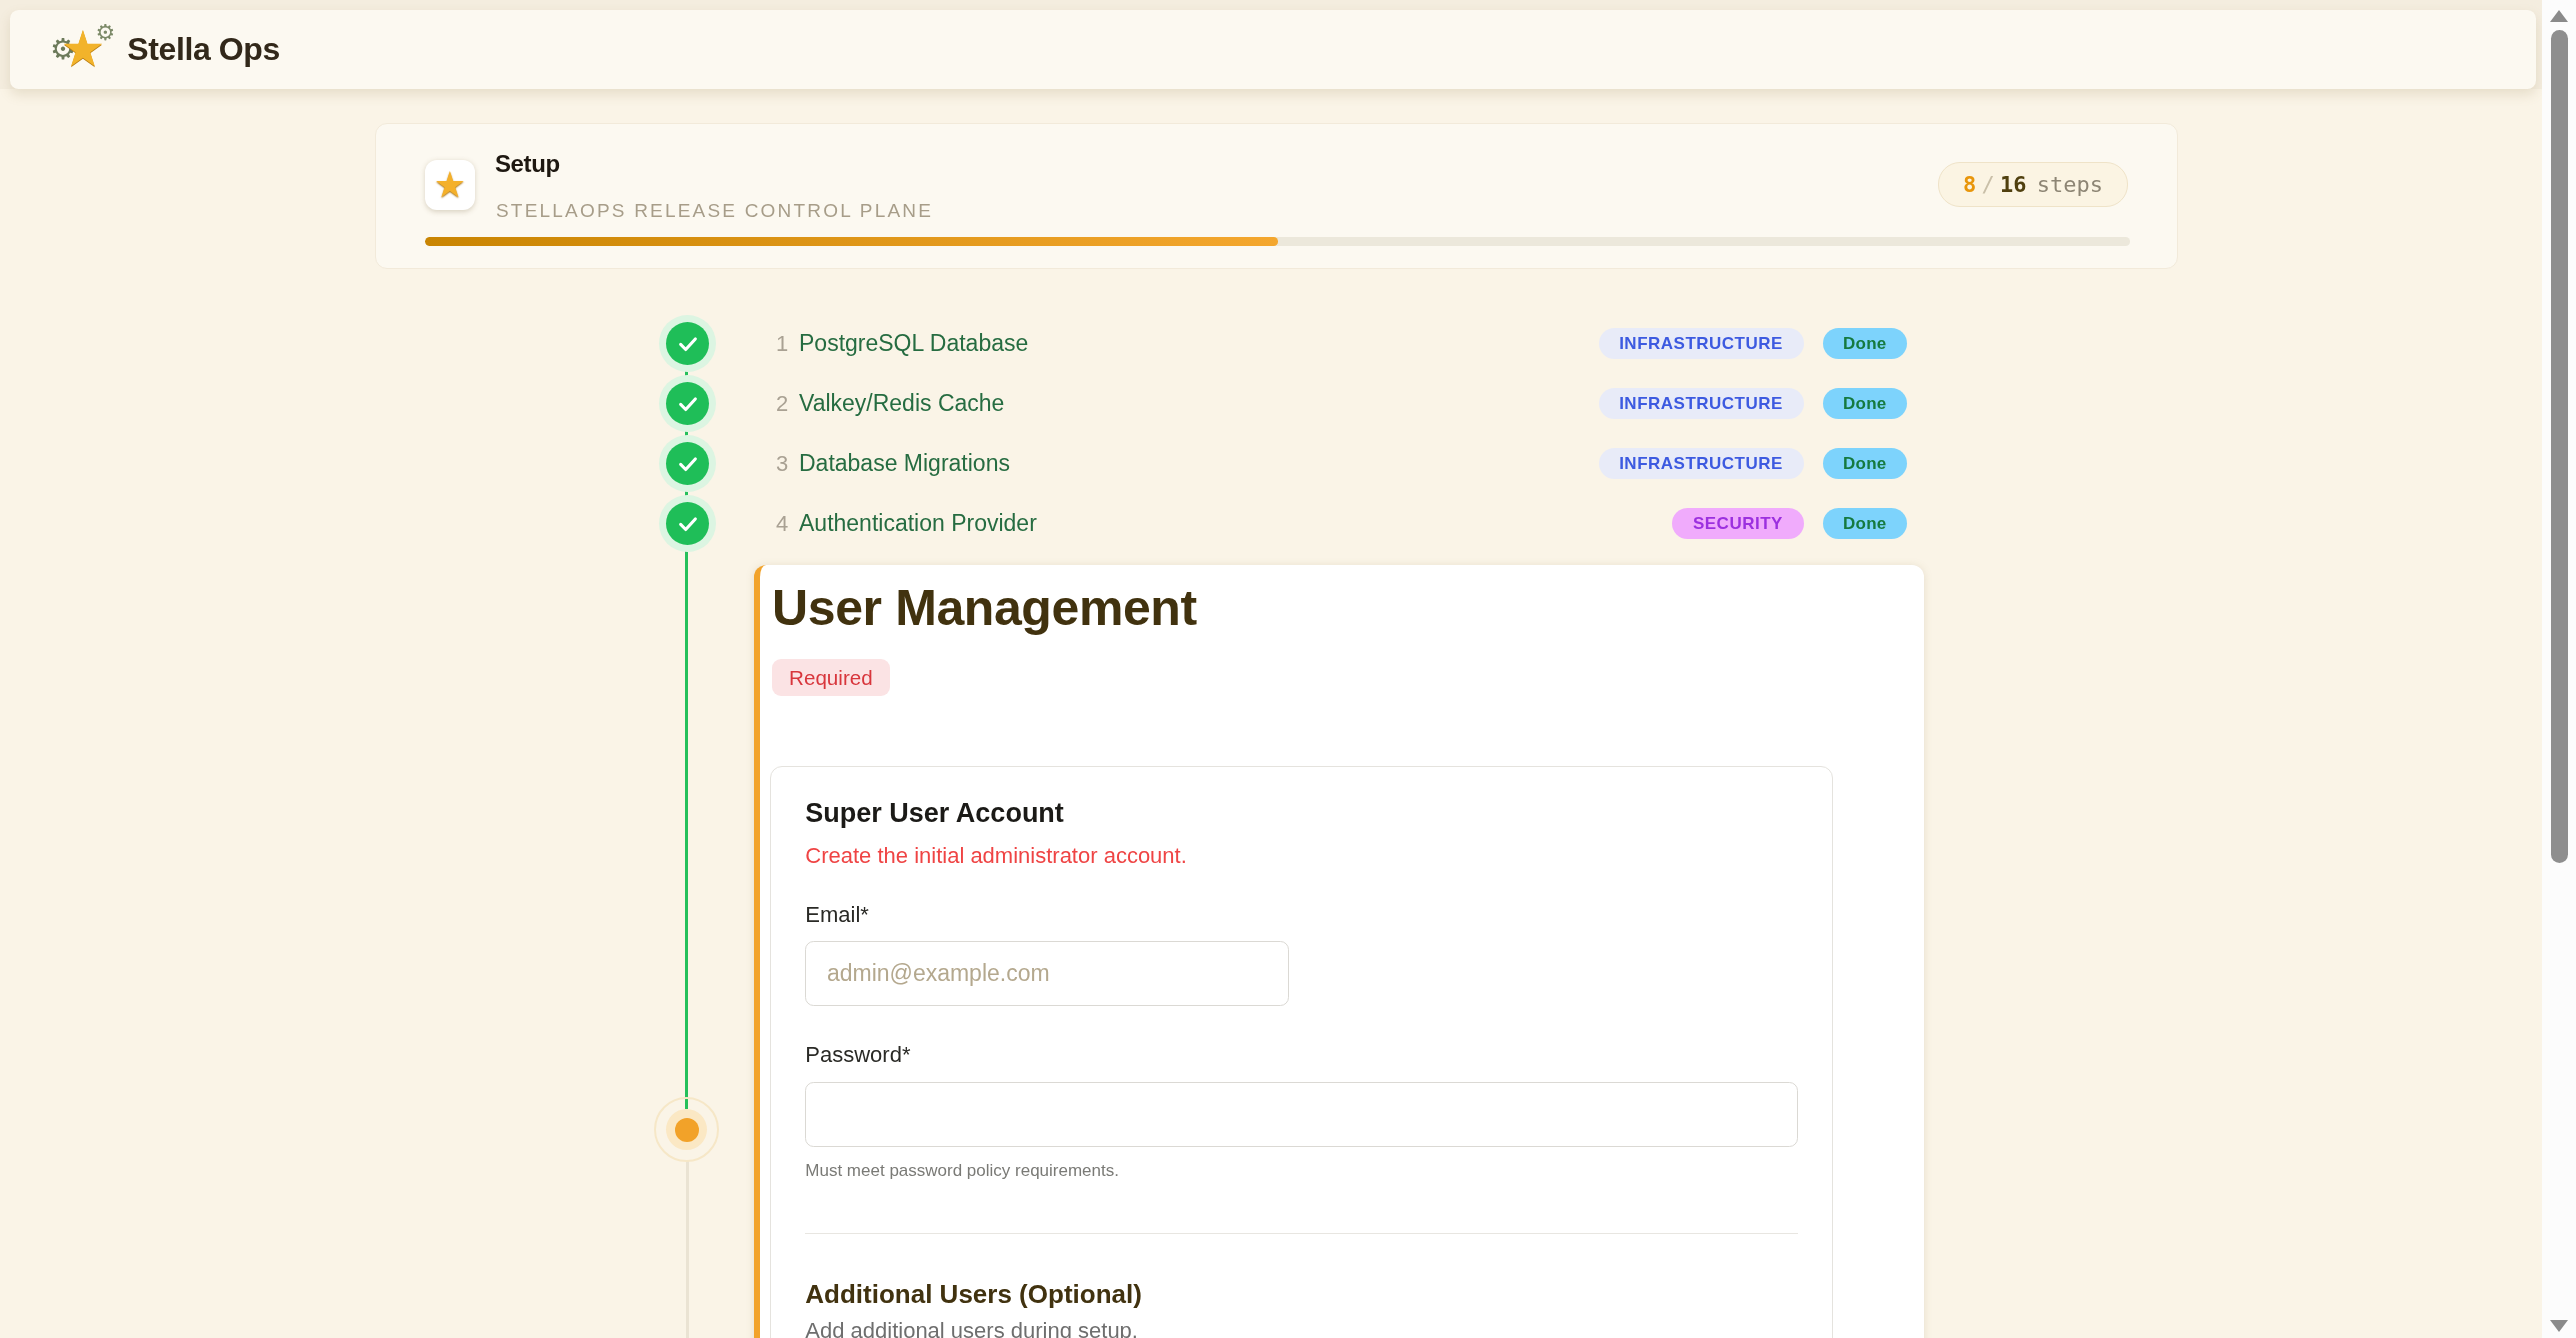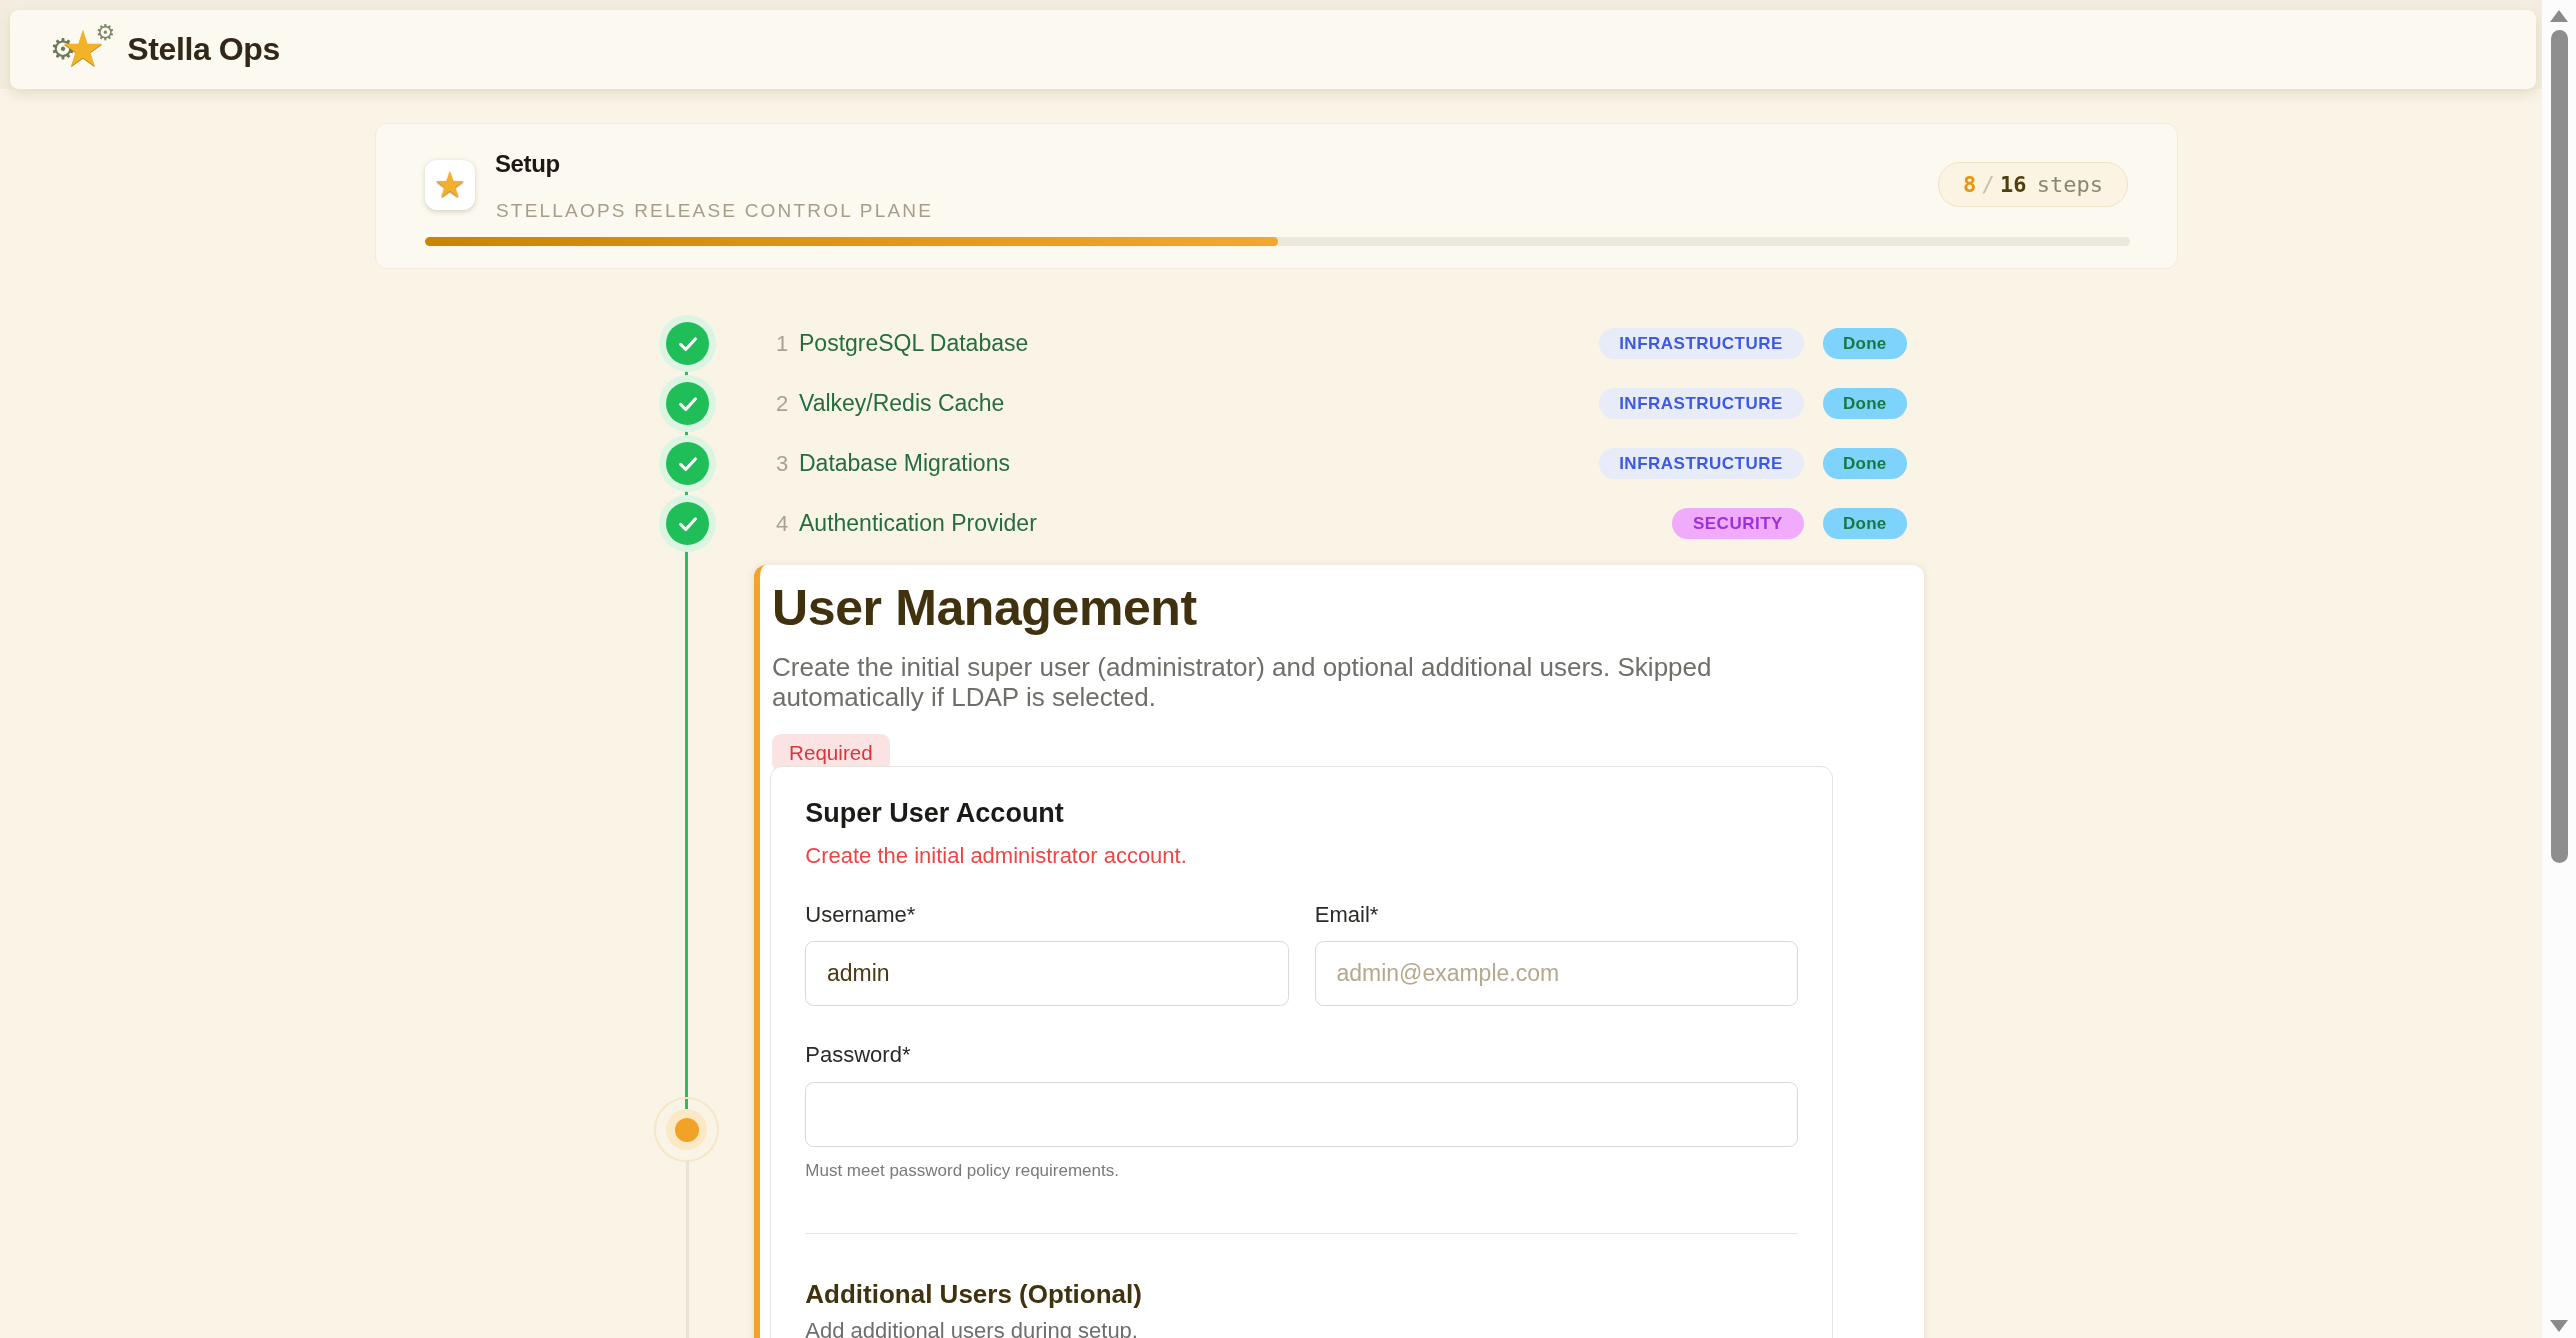--- a/index.html
+++ b/index.html
@@ -221,32 +221,27 @@
   <span class="step-num">4</span>
   <span class="step-title">Authentication Provider</span>
   <span class="step-badges">
     <span class="pill security">SECURITY</span>
     <span class="pill done">Done</span>
   </span>
 </div>
 
 <section class="um-card">
   <h2 class="um-title">User Management</h2>
-  <p class="um-desc">Create the initial super user (administrator) and optional additional users. Skipped automatically if LDAP is selected.</p>
   <span class="req-badge">Required</span>
 
   <div class="inner-card">
     <h3 class="ic-h3">Super User Account</h3>
     <p class="ic-sub">Create the initial administrator account.</p>
 
     <div class="field-grid">
-      <div>
-        <div class="f-label">Username*</div>
-        <input class="f-input" type="text" value="admin" style="">
-      </div>
       <div>
         <div class="f-label">Email*</div>
         <input class="f-input" type="text" placeholder="admin@example.com" style="">
       </div>
     </div>
 
     <div class="pw-block">
       <div class="f-label">Password*</div>
       <input class="f-input" type="password" value="" style="">
       <div class="pw-help">Must meet password policy requirements.</div>

